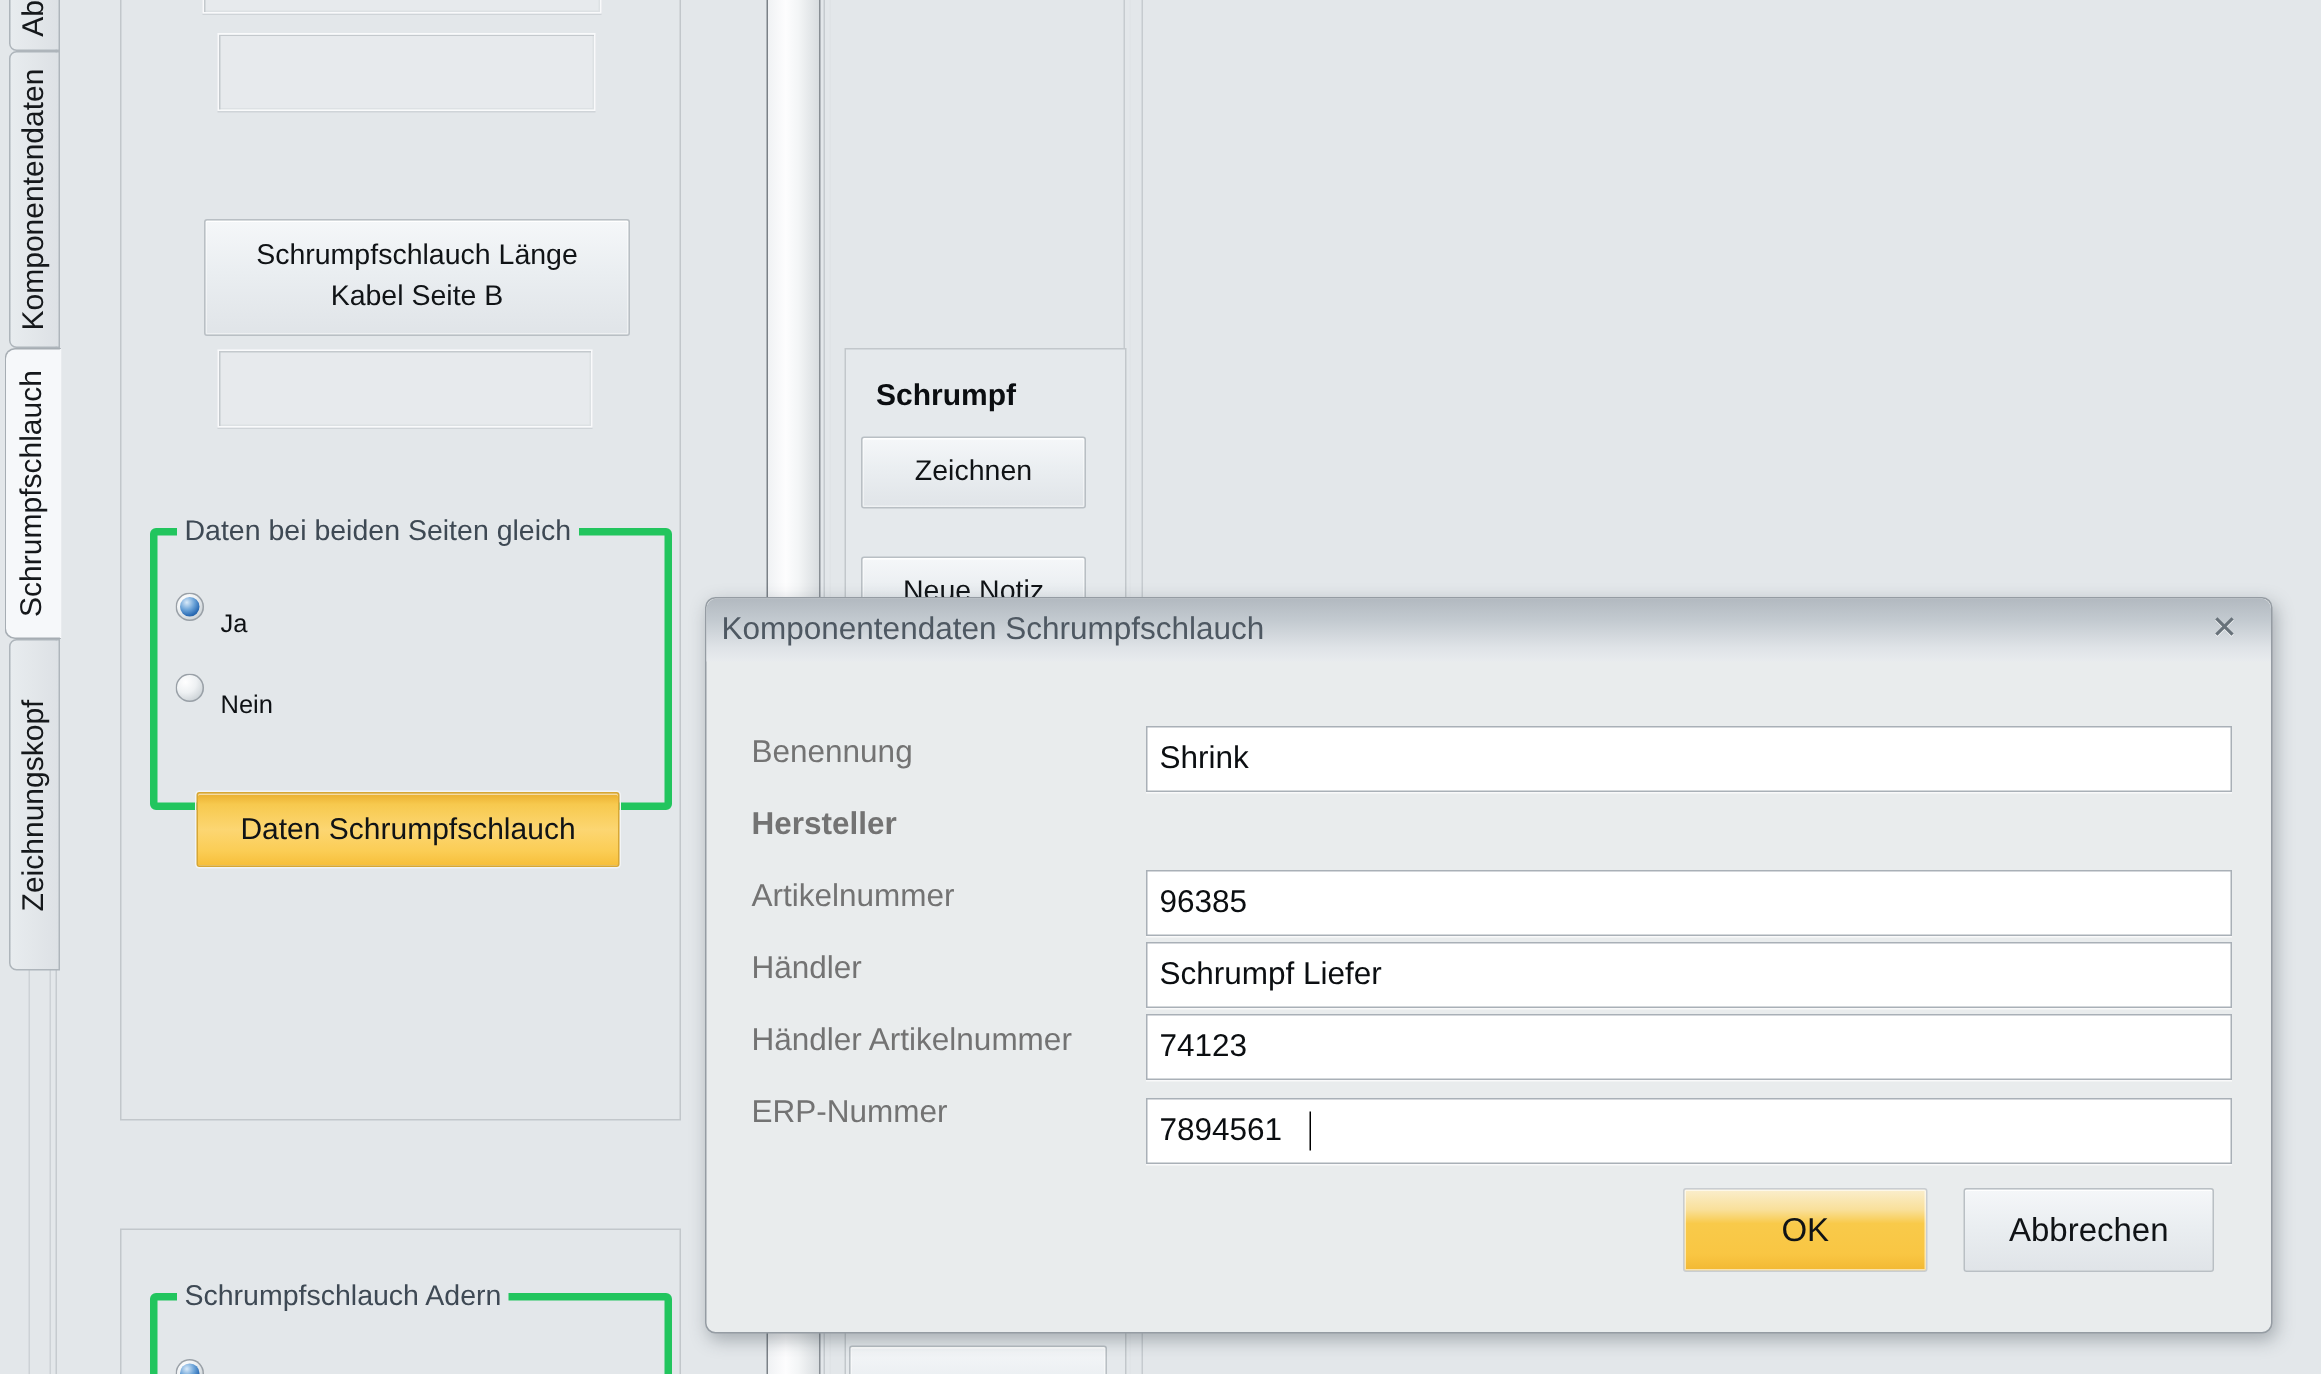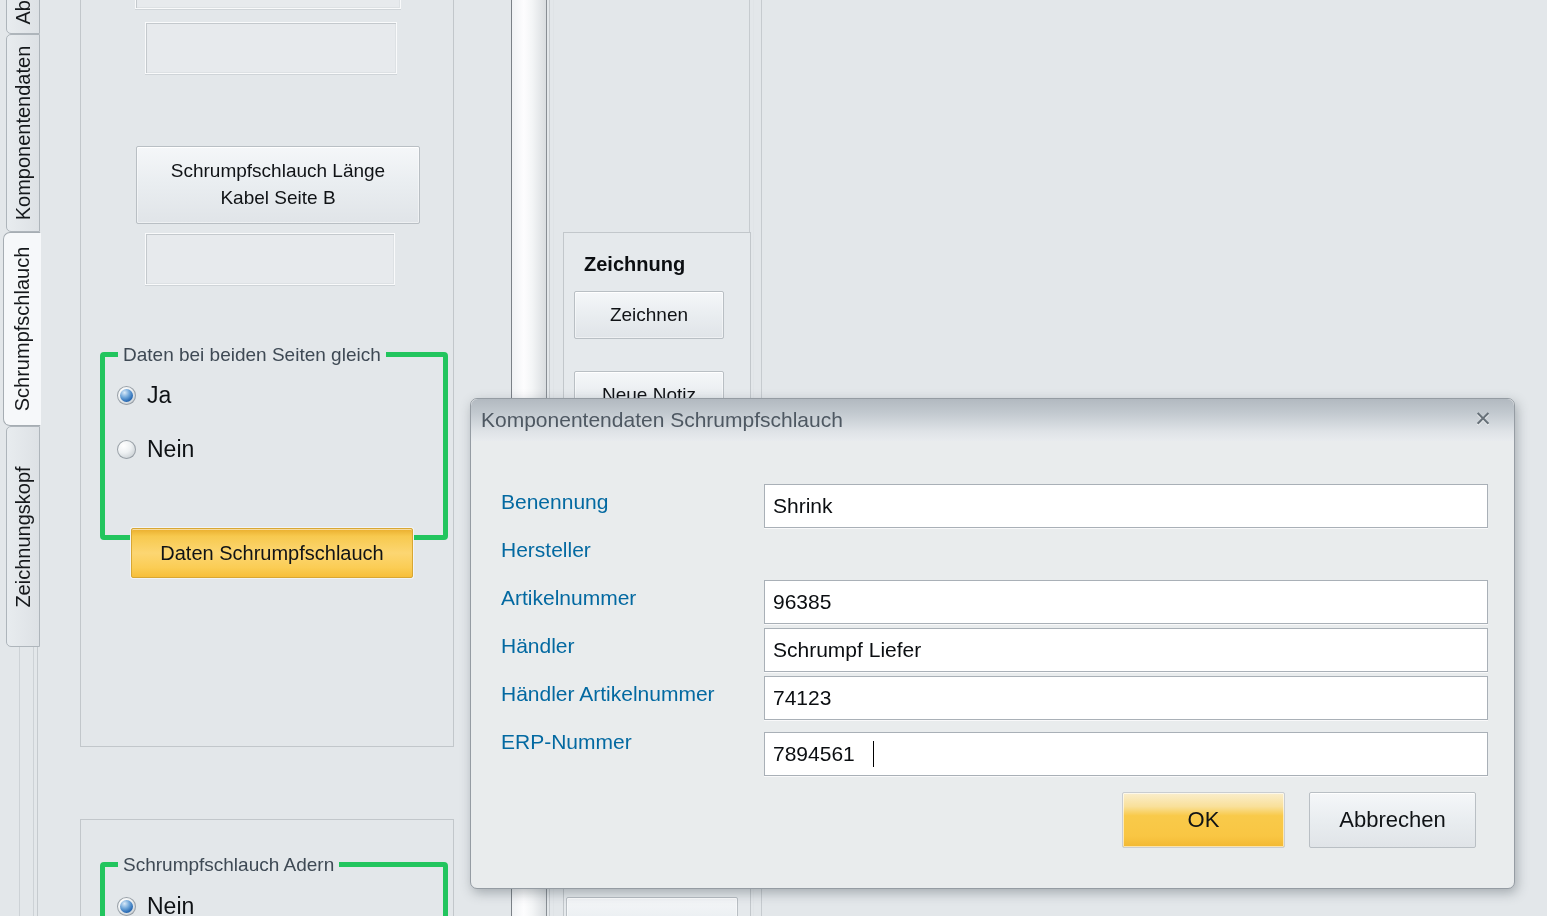--- a/index.html
+++ b/index.html
@@ -47,21 +47,21 @@
   .radio-row{position:absolute;display:flex;align-items:center;gap:11px;}
   .radio{
     width:19px;height:19px;border-radius:50%;position:relative;flex:0 0 auto;
     background:radial-gradient(circle at 35% 30%,#ffffff,#eef1f3 40%,#cfd5d9 72%,#aab1b7 100%);
     box-shadow:inset 0 0 0 1px #99a0a7;
   }
   .radio.selected::after{
     content:"";position:absolute;inset:3px;border-radius:50%;
     background:radial-gradient(circle at 35% 28%,#d9eaf9,#6ba3d8 40%,#2b6cb5 70%,#1a4c86 100%);
   }
-  .radio-row .rlabel{font-size:23px;color:#0e1114;}
+  .radio-row .rlabel{font-size:17px;color:#0e1114;margin-top:24px;}
   
   .tab{
     position:absolute;left:6px;width:32px;z-index:2;
     background:linear-gradient(to right,#e8ecef,#dde1e5);
     border:1px solid #aeb5bb;border-radius:5px 0 0 5px;
   }
   .tab.active{
     left:3px;width:36px;z-index:3;background:#f6f8fa;border-color:#a6adb3;
     border-radius:7px 0 0 7px;border-right-color:#f6f8fa;
   }
@@ -97,21 +97,21 @@
     position:absolute;left:10px;top:0;line-height:42px;
     font-size:21px;color:#4e5862;white-space:nowrap;
   }
   .close-x{
     position:absolute;right:18px;top:7px;width:26px;height:26px;
     font-size:21px;font-weight:bold;color:#68727a;text-align:center;line-height:26px;
     text-shadow:0 1px 0 rgba(255,255,255,.8);cursor:default;
   }
   .frow-label{
     position:absolute;left:30px;height:36px;line-height:36px;
-    font-size:21px;color:#0369a1;white-space:nowrap;
+    font-size:21px;color:#737373;white-space:nowrap;
   }
   .frow-input{
     position:absolute;left:293px;width:706px;height:34px;
     background:#ffffff;border:1px solid #a9b0b7;
     display:flex;align-items:center;padding:4px 8px;
     font-size:21px;color:#0b0e11;box-shadow:0 1px 0 rgba(255,255,255,.7);
   }
   .caret{display:inline-block;width:1px;height:26px;background:#000;margin-left:1px;}
   .dlg-btn{
     position:absolute;top:393px;height:54px;display:flex;align-items:center;justify-content:center;
@@ -175,42 +175,42 @@
 </div>
 
 <div class="splitter"></div>
 <div class="vline" style="left:549px;background:#c6cbcf;"></div>
 <div class="vline" style="left:553px;background:#dfe3e6;"></div>
 <div class="vline" style="left:749px;background:#c6cbcf;"></div>
 <div class="vline" style="left:753px;background:#e0e4e7;"></div>
 <div class="vline" style="left:761px;background:#c6cbcf;"></div>
 
 <div class="mid-box">
-  <span class="mid-title">Zeichnung</span>
+  <span class="mid-title">Schrumpf</span>
   <div class="btn" style="left:10px;top:58px;width:148px;height:46px;">
     <span>Zeichnen</span>
   </div>
   <div class="btn" style="left:10px;top:138px;width:148px;height:46px;">
     <span>Neue Notiz</span>
   </div>
   <div class="btn" style="left:2px;top:664px;width:170px;height:50px;"></div>
 </div>
 
 <div class="dialog">
   <div class="titlebar">
     <span class="dlg-title">Komponentendaten Schrumpfschlauch</span>
     <span class="close-x">✕</span>
   </div>
 
   <span class="frow-label" style="top:85px;">Benennung</span>
   <div class="frow-input" style="top:85px;">
     <span>Shrink</span>
   </div>
 
-  <span class="frow-label" style="top:133px;">Hersteller</span>
+  <span class="frow-label" style="top:133px;font-weight:bold;">Hersteller</span>
 
   <span class="frow-label" style="top:181px;">Artikelnummer</span>
   <div class="frow-input" style="top:181px;">
     <span>96385</span>
   </div>
 
   <span class="frow-label" style="top:229px;">Händler</span>
   <div class="frow-input" style="top:229px;">
     <span>Schrumpf Liefer</span>
   </div>

